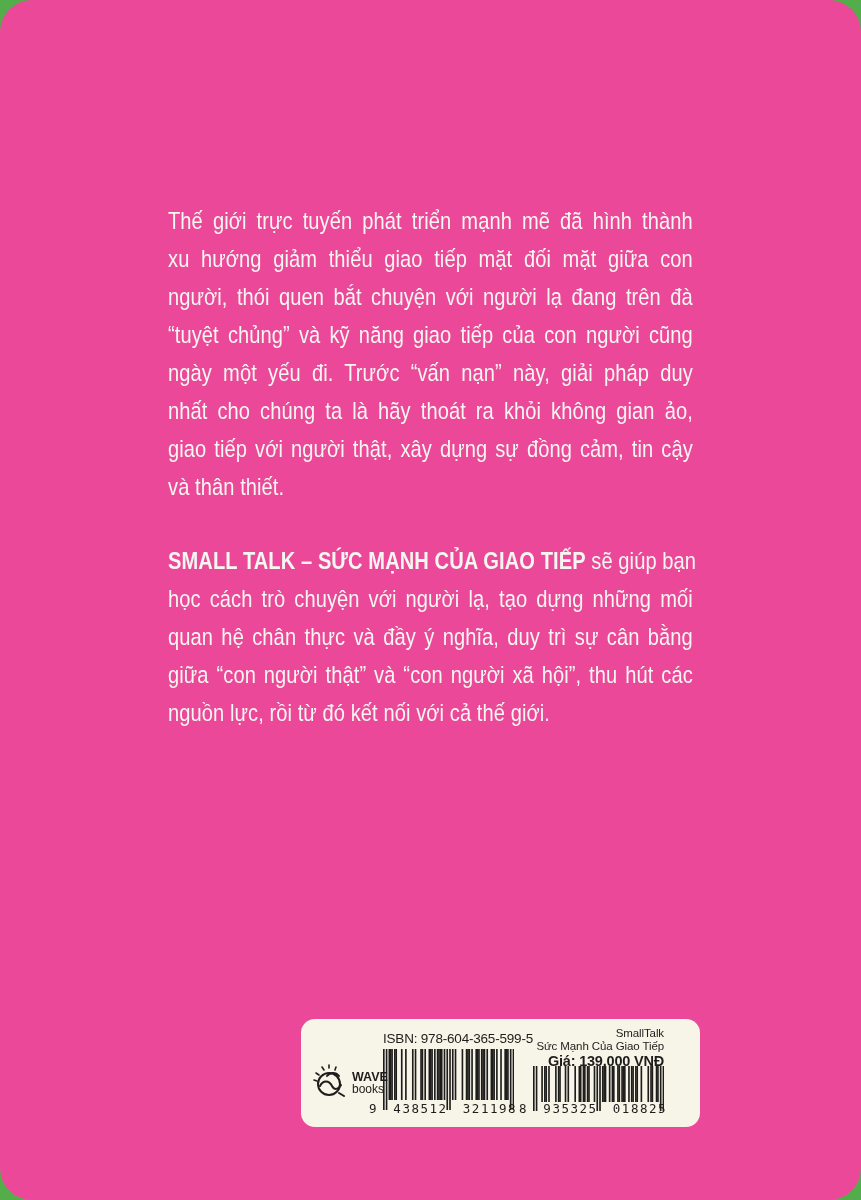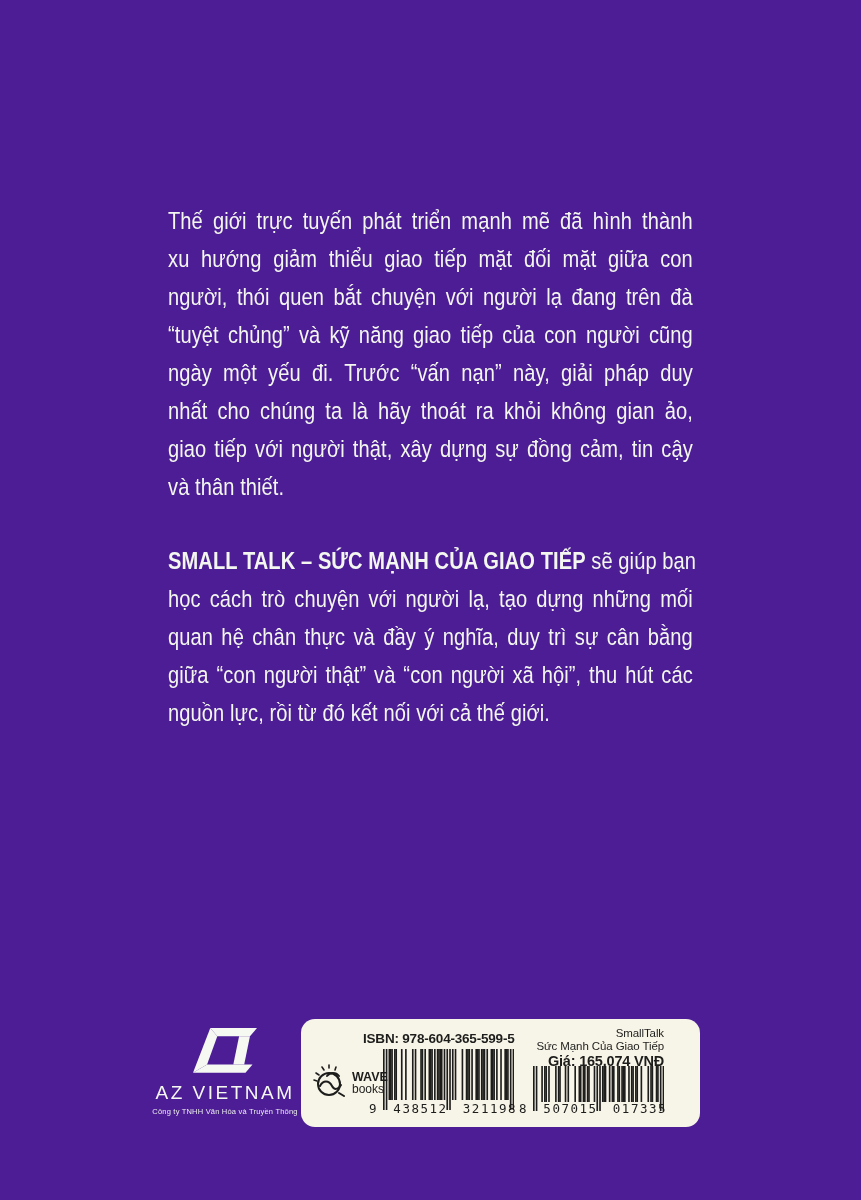--- a/index.html
+++ b/index.html
@@ -1,21 +1,21 @@
 <!DOCTYPE html>
 <html><head>
 <meta charset="utf-8">
 <style>
   html,body{margin:0;padding:0;}
   body{
     width:861px;height:1200px;position:relative;overflow:hidden;
     background:#54ad4b;
     font-family:"Liberation Sans", sans-serif;
   }
-  .cover{position:absolute;inset:0;background:#4c1d95;}
+  .cover{position:absolute;inset:0;background:#ec4899;border-radius:32px;}
 
   
   .text-block{
     position:absolute;left:168px;top:202px;width:640px;
     transform:scaleX(0.82);transform-origin:left top;
     color:#f3f7ef;
     font-size:24.5px;line-height:38px;font-weight:500;
     letter-spacing:0.1px;
   }
   .para + .para{margin-top:36px;}
@@ -41,21 +41,21 @@
   }
 
   
   .info-box{
     position:absolute;left:301px;top:1019px;width:399px;height:108px;
     background:#f7f4e8;border-radius:14px;
     color:#1d1d1b;
   }
   .isbn-label{
     position:absolute;left:62px;top:12px;width:170px;
-    text-align:left;font-size:13.5px;font-weight:700;letter-spacing:-0.2px;
+    text-align:right;font-size:13.5px;font-weight:400;letter-spacing:-0.2px;
     white-space:nowrap;
   }
   .barcode{position:absolute;}
   .barcode svg{display:block;}
   .barcode-left{left:82px;top:30px;}
   .barcode-right{left:232px;top:47px;}
   .digits-row{
     position:absolute;top:81px;height:16px;
     display:flex;justify-content:space-between;align-items:flex-end;
     font-family:"DejaVu Sans Mono", monospace;
@@ -90,32 +90,20 @@
       <div class="line"><span class="bold">SMALL TALK – SỨC MẠNH CỦA GIAO TIẾP</span><span> sẽ giúp bạn</span></div>
       <div>
           <div class="line">học cách trò chuyện với người lạ, tạo dựng những mối</div>
           <div class="line">quan hệ chân thực và đầy ý nghĩa, duy trì sự cân bằng</div>
           <div class="line">giữa “con người thật” và “con người xã hội”, thu hút các</div>
           <div class="line last">nguồn lực, rồi từ đó kết nối với cả thế giới.</div>
         </div>
     </div>
   </div>
 
-  <div class="publisher">
-    <svg width="64" height="50" viewBox="0 0 100 78">
-      <g fill="#f5f9f2">
-        <polygon points="27,0 100,0 89,13 38,13"></polygon>
-        <polygon points="27,0 38,13 22,57 0,70"></polygon>
-        <polygon points="0,70 22,57 93,57 82,70"></polygon>
-        <polygon points="72,13 89,13 80,57 63,57"></polygon>
-      </g>
-    </svg>
-    <div class="publisher-name">AZ VIETNAM</div>
-    <div class="publisher-sub">Công ty TNHH Văn Hóa và Truyền Thông</div>
-  </div>
 
   <div class="info-box">
 
     <div class="wave-logo">
       <svg width="96" height="38" viewBox="0 0 96 38">
         <g stroke="#1d1d1b" fill="none" stroke-width="2" stroke-linecap="round">
           <circle cx="17" cy="21" r="11"></circle>
           <path d="M8,23 c3,-6 9,-6 12,0 c2,4 6,4 9,-1"></path>
           <path d="M27,13 c-3,-4 -9,-4 -12,0"></path>
           <path d="M27,30 l5,3"></path>
@@ -191,21 +179,21 @@
       </div>
     <div class="digits-row digits-left">
       <span>9</span>
       <span>438512</span>
       <span>321198</span>
     </div>
 
     <div class="book-meta">
       <div>SmallTalk</div>
       <div>Sức Mạnh Của Giao Tiếp</div>
-      <div class="price">Giá: 165.074 VNĐ</div>
+      <div class="price">Giá: 139.000 VNĐ</div>
     </div>
 
     <div class="barcode barcode-right">
         <svg width="131" height="45" xmlns="http://www.w3.org/2000/svg">
           <g fill="#1d1d1b">
             <rect x="0.00" y="0" width="1.63" height="45"></rect>
             <rect x="2.76" y="0" width="1.63" height="45"></rect>
             <rect x="8.27" y="0" width="1.63" height="36"></rect>
             <rect x="11.03" y="0" width="1.63" height="36"></rect>
             <rect x="12.41" y="0" width="1.63" height="36"></rect>
@@ -247,18 +235,18 @@
             <rect x="118.59" y="0" width="1.63" height="36"></rect>
             <rect x="122.73" y="0" width="1.63" height="36"></rect>
             <rect x="124.11" y="0" width="1.63" height="36"></rect>
             <rect x="126.86" y="0" width="1.63" height="45"></rect>
             <rect x="129.62" y="0" width="1.63" height="45"></rect>
           </g>
         </svg>
       </div>
     <div class="digits-row digits-right">
       <span>8</span>
-      <span>507015</span>
-      <span>017335</span>
+      <span>935325</span>
+      <span>018825</span>
     </div>
 
   </div>
 </div>
 
 </body></html>

